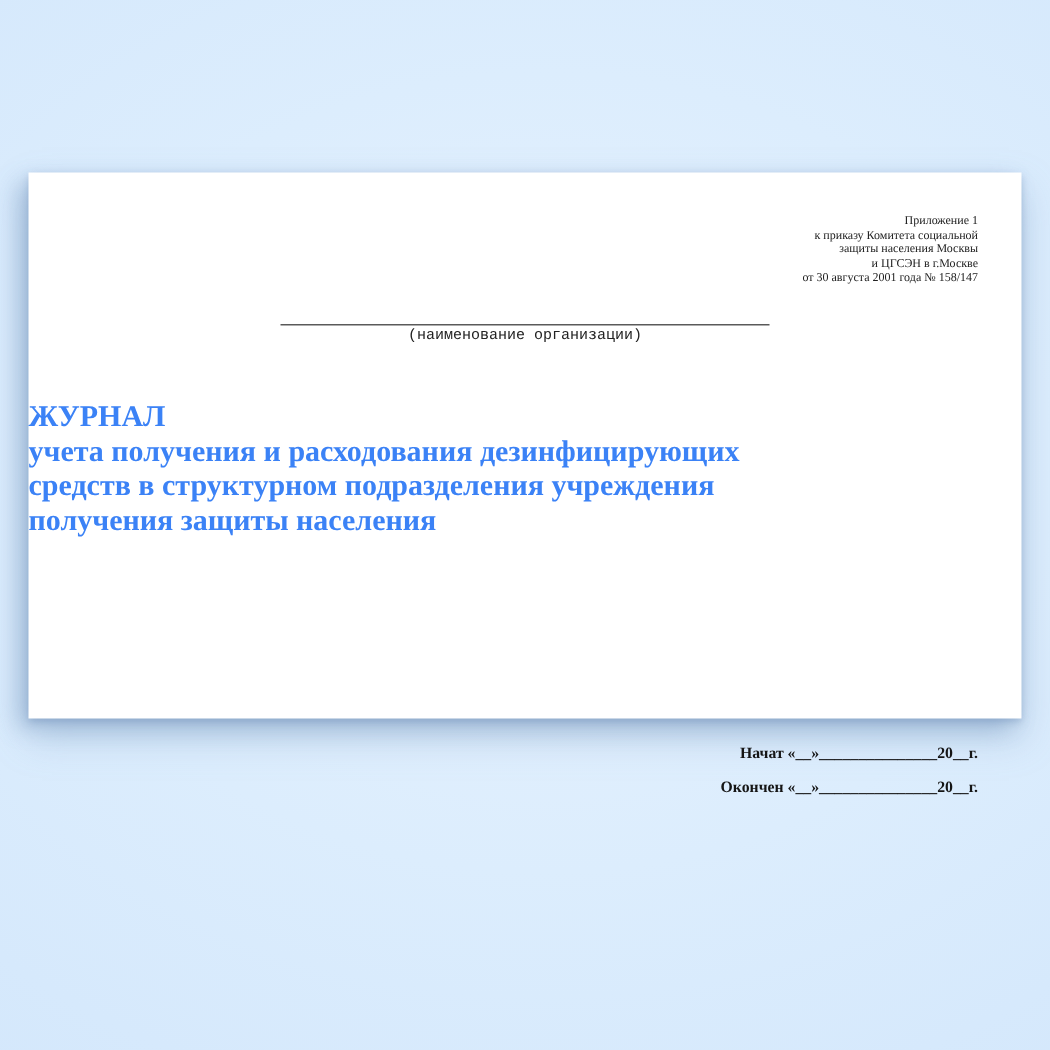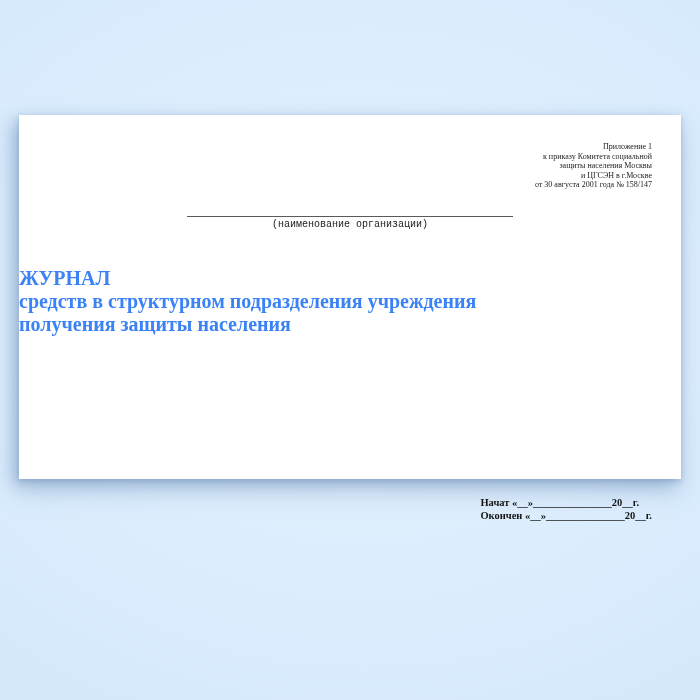--- a/index.html
+++ b/index.html
@@ -75,27 +75,28 @@
     font-weight: bold;
     font-size: 20px;
     line-height: 23px;
     color: #3b82f6;
   }
 
   .dates {
     position: absolute;
     top: 381px;
     right: 29px;
+    text-align: right;
     font-weight: bold;
     font-size: 10.5px;
     color: #151515;
   }
 
   .date-line { line-height: 13px; }
-  .date-line + .date-line { }
+  .date-line + .date-line { margin-top: 10px; }
 </style>
 </head>
 <body>
 
 <div class="backdrop">
 
   <div class="paper">
 
     <div class="annex">
       <div>Приложение 1</div>
@@ -105,20 +106,21 @@
       <div>от 30 августа 2001 года № 158/147</div>
     </div>
 
     <div class="blank-section org">
       <div class="rule"></div>
       <div class="caption">(наименование организации)</div>
     </div>
 
     <div class="title">
       <div>ЖУРНАЛ</div>
+      <div>учета получения и расходования дезинфицирующих</div>
       <div>средств в структурном подразделения учреждения</div>
       <div>получения защиты населения</div>
     </div>
 
 
     <div class="dates">
       <div class="date-line">Начат «__»_______________20__г.</div>
       <div class="date-line">Окончен «__»_______________20__г.</div>
     </div>
 

